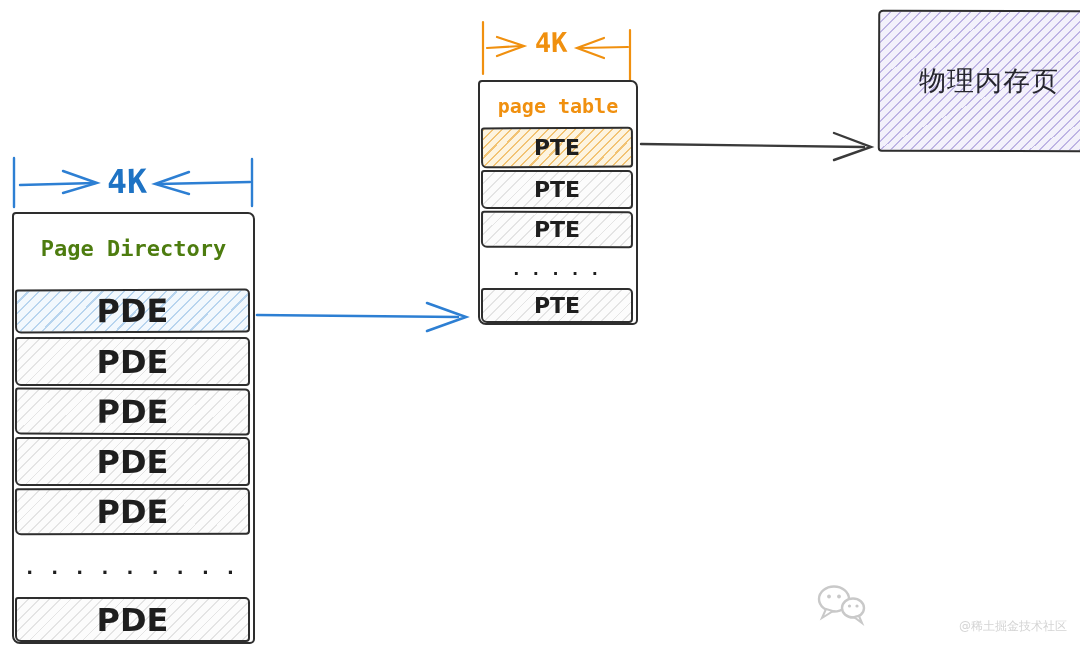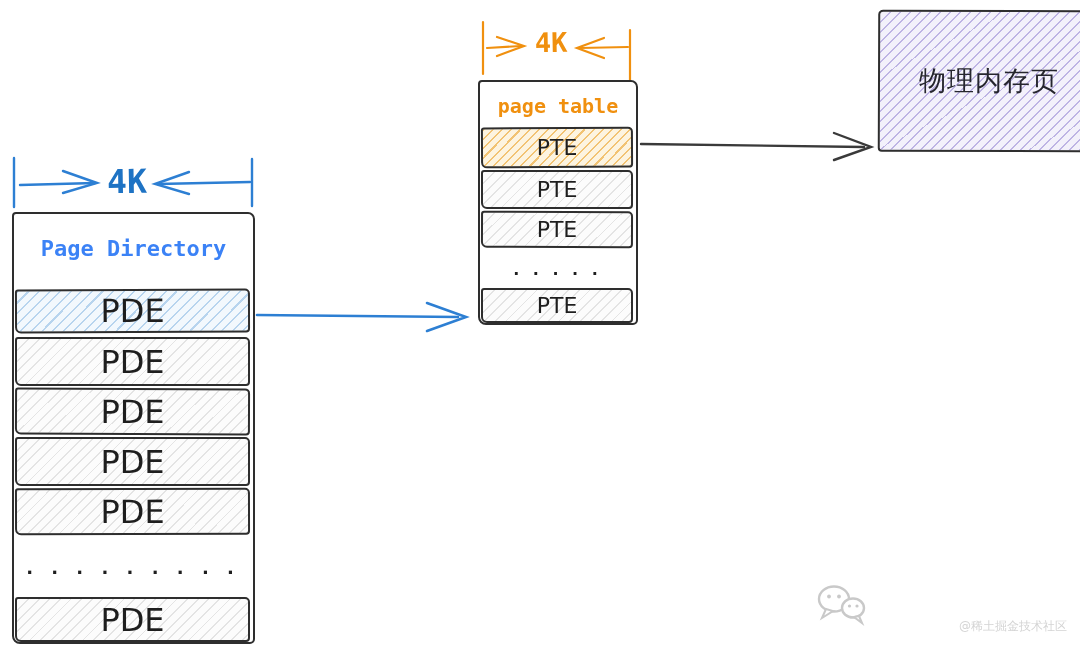--- a/index.html
+++ b/index.html
@@ -27,30 +27,30 @@
     background-image:repeating-linear-gradient(135deg,#beb4e4 0px,#beb4e4 1.4px,transparent 1.4px,transparent 7px);
     display:flex;align-items:center;justify-content:center;
     border-radius:5px 6px 8px 4px;transform:rotate(0.2deg);
   }
   .phys-label{
     font-family:"DejaVu Sans","Liberation Sans",sans-serif;
     font-size:27px;color:#26262e;letter-spacing:1px;font-weight:500;
   }
 
   .box-title{position:absolute;left:0;right:0;text-align:center;font-weight:bold;}
-  .pd-title{top:22px;font-size:22px;color:#3b82f6;letter-spacing:0px;}
+  .pd-title{top:22px;font-size:22px;color:#4d7c0f;letter-spacing:0px;}
   .pt-title{top:12px;font-size:20px;color:#f0900f;}
 
   
   .cell{
     position:absolute;left:1px;right:3px;box-sizing:border-box;
     border:2.2px solid #2e2e2e;border-radius:3px 5px 4px 6px;
     display:flex;align-items:center;justify-content:center;
     font-family:"DejaVu Sans","Liberation Sans",sans-serif;
-    font-weight:400;color:#1e1e1e;
+    font-weight:700;color:#1e1e1e;
     background-color:#fcfcfc;
     background-image:repeating-linear-gradient(135deg,#e4e4e4 0px,#e4e4e4 1.3px,transparent 1.3px,transparent 7.5px);
   }
   .pd-box .cell{font-size:32px;}
   .pt-box .cell{font-size:22px;}
   .cell.hl-blue{
     background-color:#f2f8fd;
     background-image:repeating-linear-gradient(135deg,#b7d4ee 0px,#b7d4ee 1.5px,transparent 1.5px,transparent 7.5px);
   }
   .cell.hl-orange{

